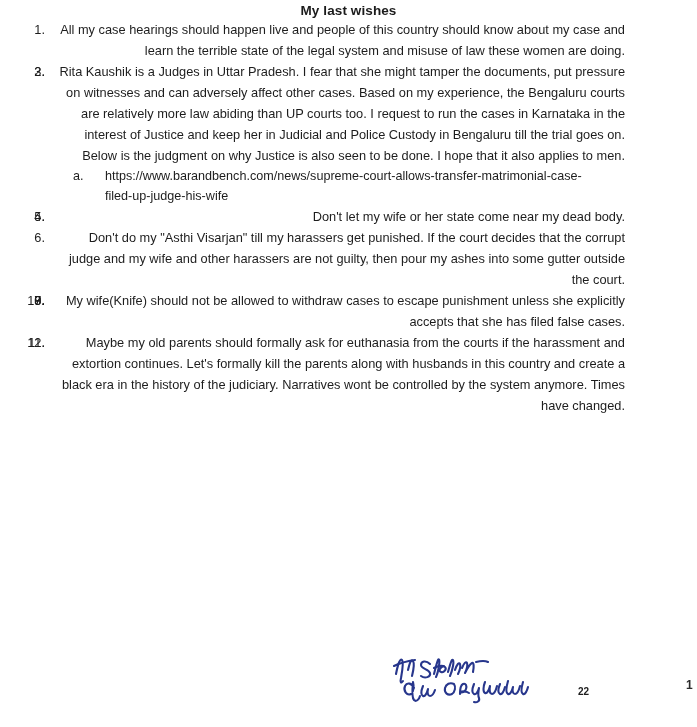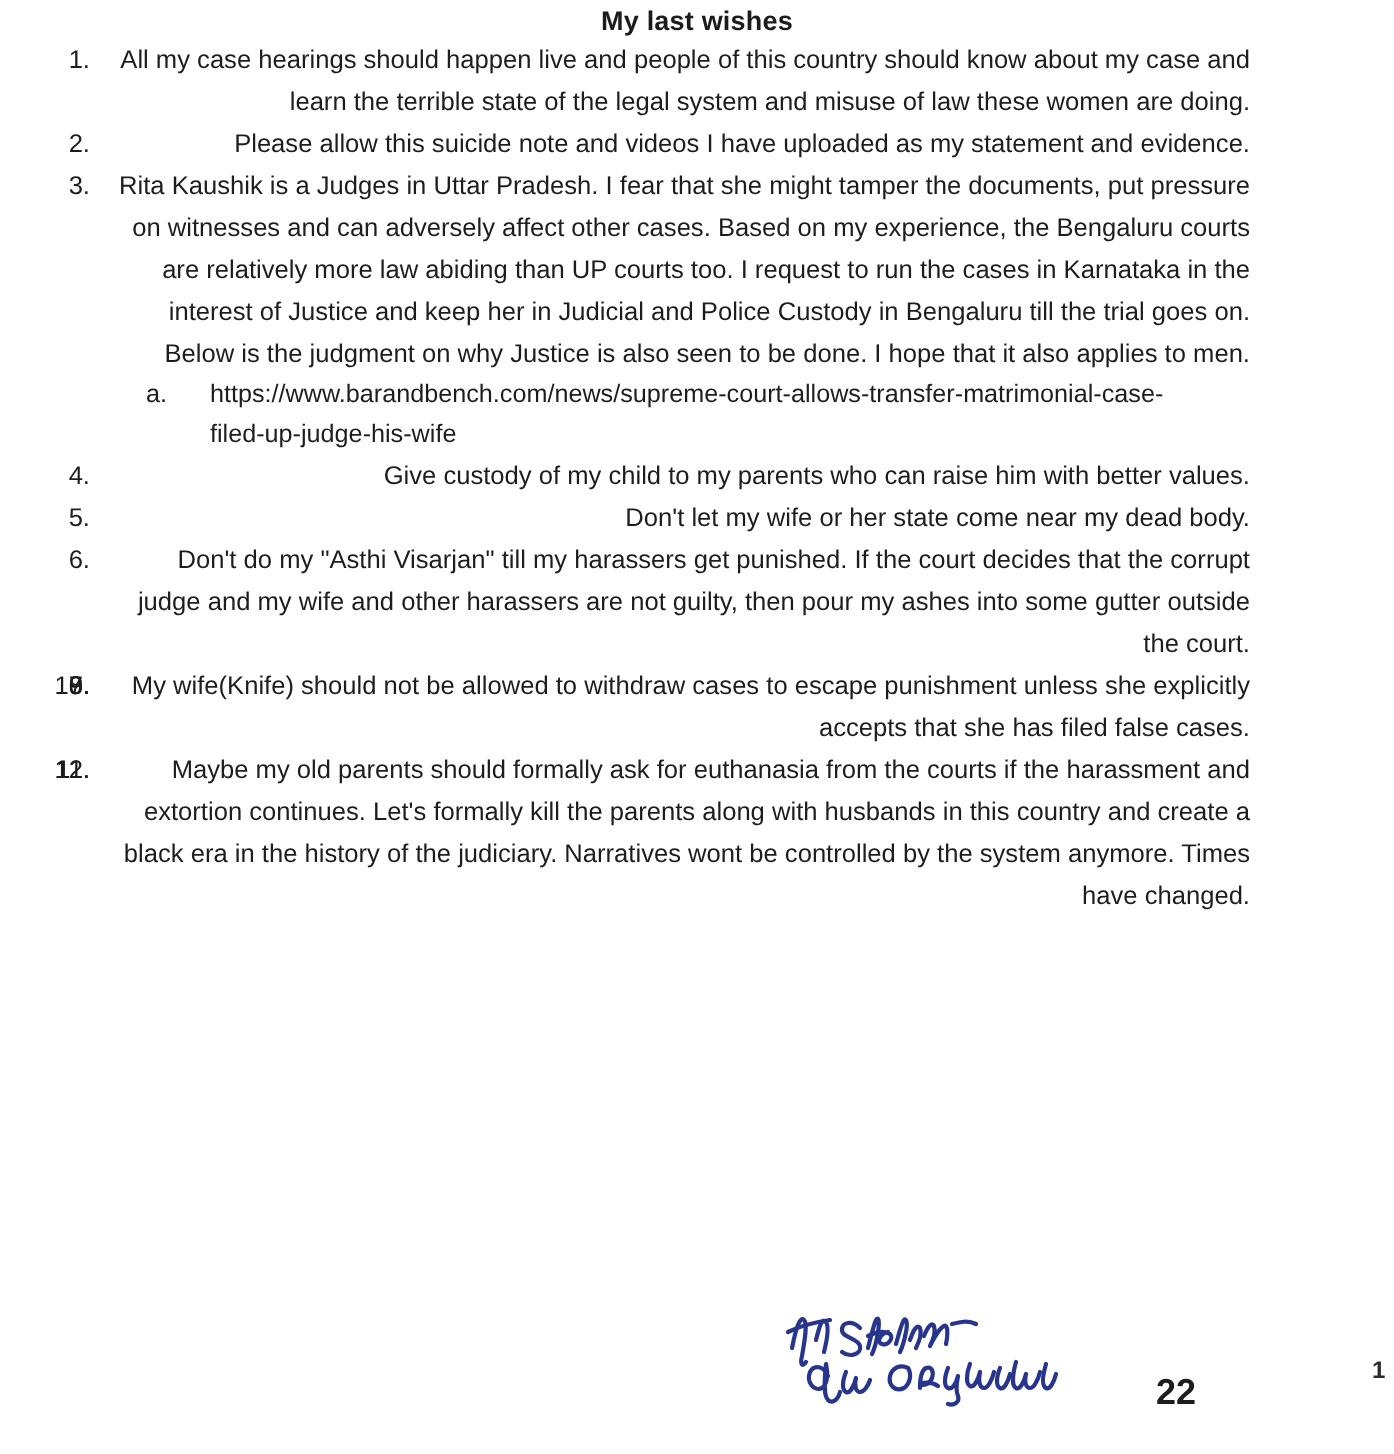--- a/index.html
+++ b/index.html
@@ -95,21 +95,21 @@
     width: 190px;
     height: 60px;
   }
   .sig-svg {
     display: block;
   }
   .page-number {
     position: absolute;
     left: 578px;
     top: 686px;
-    font-size: 18px;
+    font-size: 10px;
     font-weight: bold;
     color: #1d1d1d;
   }
   .edge-mark {
     position: absolute;
     left: 686px;
     top: 678px;
     font-size: 12px;
     font-weight: bold;
     color: #2b2b2b;
@@ -126,37 +126,35 @@
   <div class="body-block">
     <ol class="wishes-list">
 
       <li class="wish-item">
         <span class="wish-num">1.</span>
         <span class="wish-text">All my case hearings should happen live and people of this country should know about my case and learn the terrible state of the legal system and misuse of law these women are doing.</span>
       </li>
 
       <li class="wish-item">
         <span class="wish-num">2.</span>
-        <span class="wish-text">Please allow this suicide note and videos I have uploaded as my statement and evidence.</span>
       </li>
 
       <li class="wish-item">
         <span class="wish-num">3.</span>
         <span class="wish-text">Rita Kaushik is a Judges in Uttar Pradesh. I fear that she might tamper the documents, put pressure on witnesses and can adversely affect other cases. Based on my experience, the Bengaluru courts are relatively more law abiding than UP courts too.  I request to run the cases in Karnataka in the interest of Justice and keep her in Judicial and Police Custody in Bengaluru till the trial goes on. Below is the judgment on why Justice is also seen to be done. I hope that it also applies to men.</span>
         <ul class="sub-list">
           <li class="sub-item">
             <span class="sub-marker">a.</span>
             <span>https://www.barandbench.com/news/supreme-court-allows-transfer-matrimonial-case-filed-up-judge-his-wife</span>
           </li>
         </ul>
       </li>
 
       <li class="wish-item">
         <span class="wish-num">4.</span>
-        <span class="wish-text">Give custody of my child to my parents who can raise him with better values.</span>
       </li>
 
       <li class="wish-item">
         <span class="wish-num">5.</span>
         <span class="wish-text">Don't let my wife or her state come near my dead body.</span>
       </li>
 
       <li class="wish-item">
         <span class="wish-num">6.</span>
         <span class="wish-text">Don't do my "Asthi Visarjan" till my harassers get punished. If the court decides that the corrupt judge and my wife and other harassers are not guilty, then pour my ashes into some gutter outside the court.</span>

